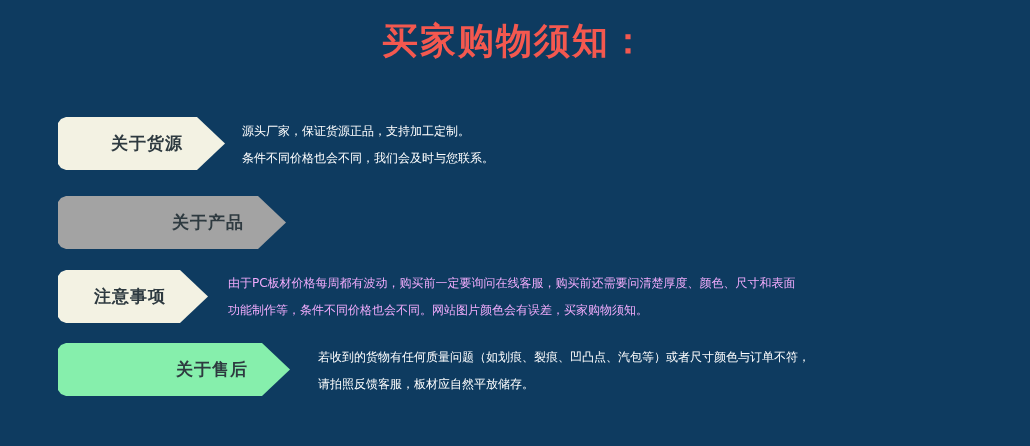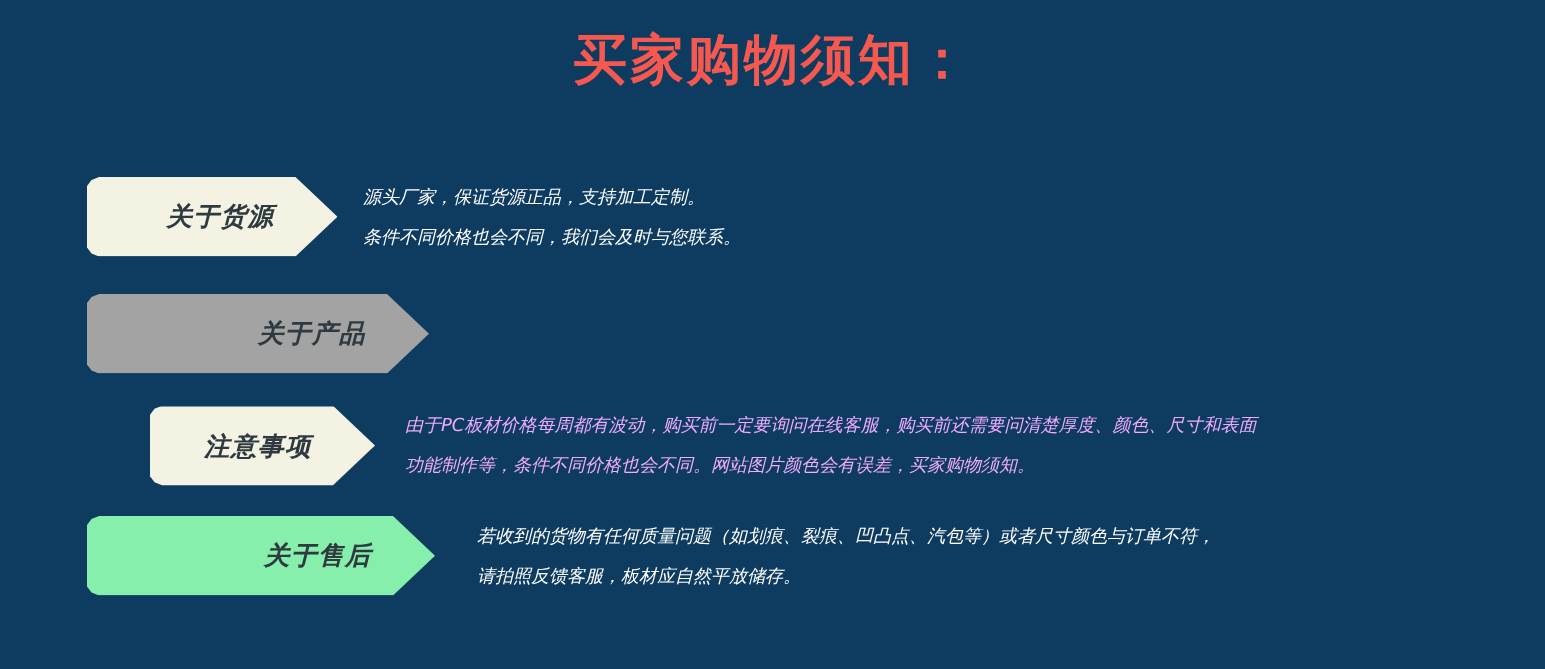--- a/index.html
+++ b/index.html
@@ -37,27 +37,26 @@
     line-height: 42px;
     white-space: nowrap;
   }
 
   
   .row {
     position: absolute;
     left: 0;
     width: 960px;
     display: flex;
-    align-items: center;
-    font-style: italic;
+    align-items: flex-start;
   }
 
   #row-0 { top: 117px; }
   #row-1 { top: 196px; }
-  #row-2 { top: 270px; padding-left: 42px; }
+  #row-2 { top: 270px; }
   #row-3 { top: 343px; }
 
   
   .badge-slot {
     flex: 0 0 auto;
     position: relative;
   }
 
   .badge {
     position: relative;

